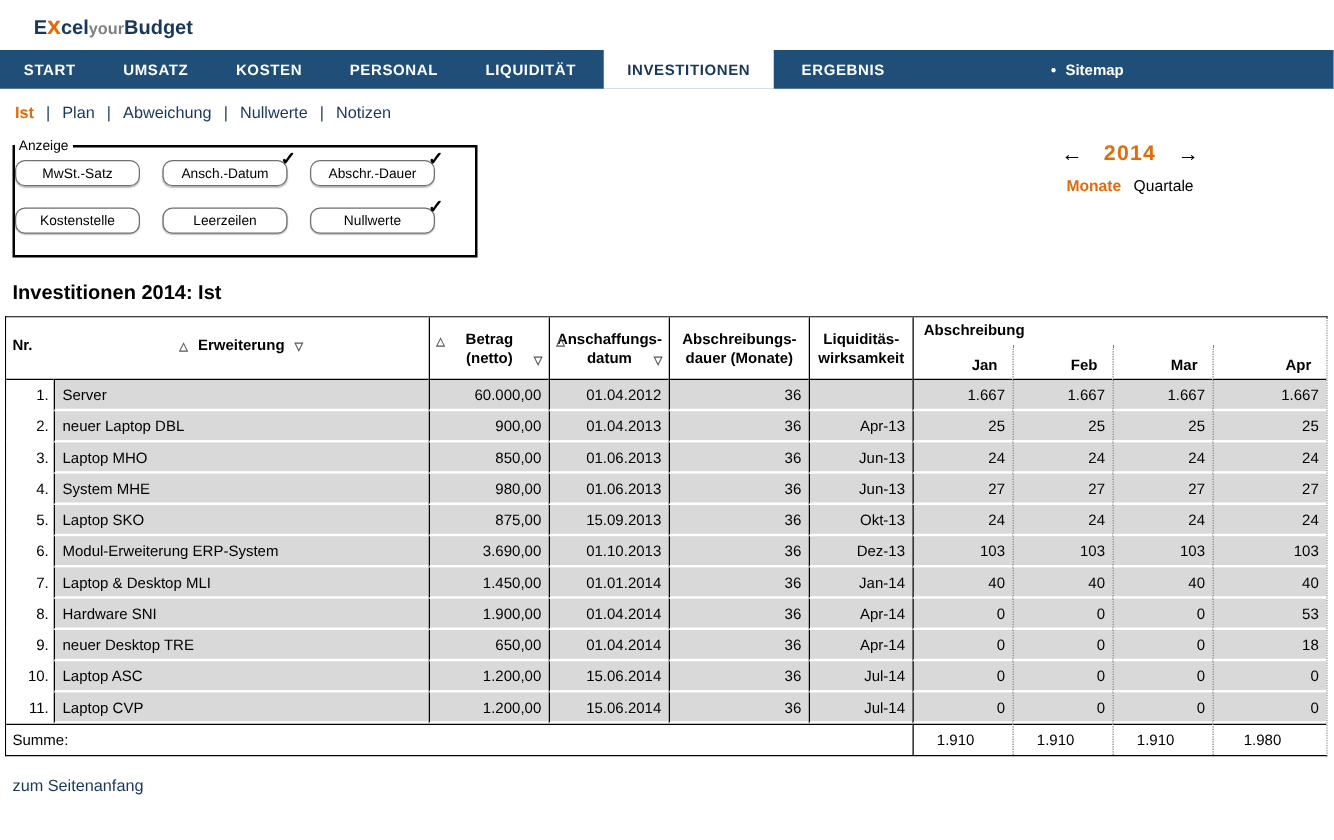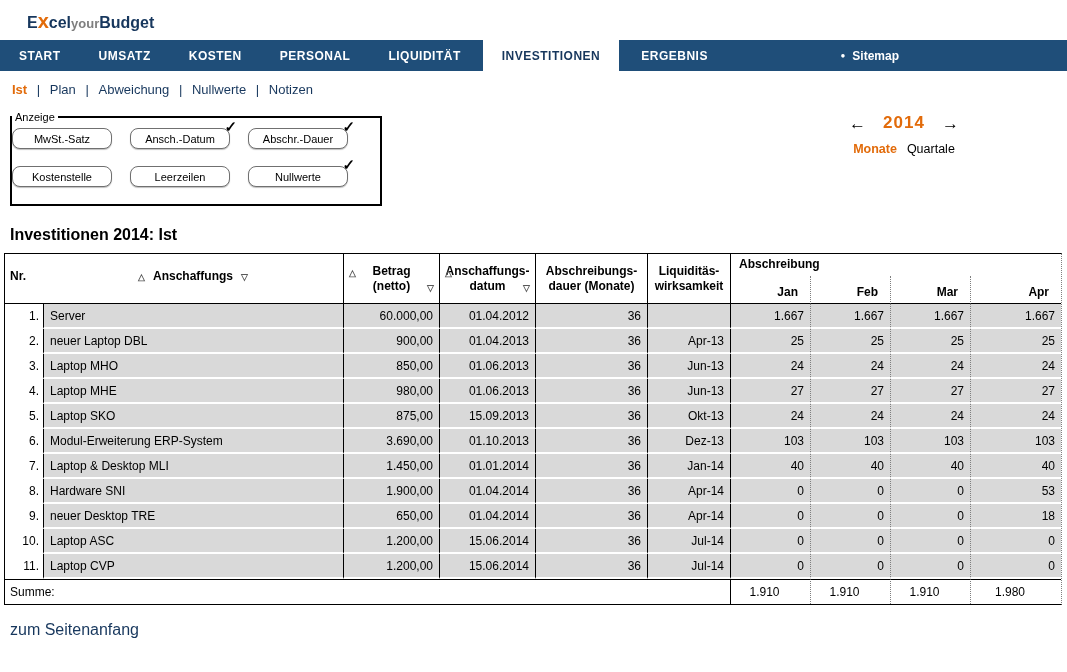--- a/index.html
+++ b/index.html
@@ -67,21 +67,21 @@
   .inv tbody td { background:#D9D9D9; border-bottom:2px solid #fff; height:25px; padding:0 6px; }
   .inv tbody td.c-nr { background:#fff; text-align:right; padding-right:4px; }
   .c-besch { text-align:left; padding-left:4px; }
   .c-betrag { text-align:right; padding-right:10px; }
   .c-datum, .c-dauer, .c-liq { text-align:right; }
   .c-monat { text-align:right; padding-right:12px; }
   .srow td { background:#fff; border-top:1px solid #000; border-bottom:none; height:25px; }
   .srow .s-label { text-align:left; padding-left:5px; }
   .srow .s-val { text-align:center; padding-right:12px; }
   
-  .footlink { display:inline-block; margin:16px 0 12px 10px; font-size:16px; color:#17375D;
+  .footlink { display:inline-block; margin:16px 0 12px 10px; font-size:13px; color:#17375D;
               text-decoration:none; cursor:pointer; }
 </style>
 </head>
 <body>
 
 
 
 
 <div class="top">
   <div class="logo">
@@ -176,21 +176,21 @@
       <col style="width:83px">
       <col style="width:80px">
       <col style="width:80px">
     <col style="width:80px">
       <col style="width:91px">
   </colgroup>
   <thead>
     <tr>
       <th rowspan="2" class="h-nr">Nr.</th>
       <th rowspan="2" class="h-besch">
-        <span class="tri">△</span><span>Anschaffungs</span><span class="tri">▽</span>
+        <span class="tri">△</span><span>Erweiterung</span><span class="tri">▽</span>
       </th>
       <th rowspan="2" class="bl">
         <div class="hl"><span class="tri tri-pos-left">△</span><span>Betrag</span></div>
         <div class="hl"><span>(netto)</span><span class="tri tri-pos-right">▽</span></div>
       </th>
       <th rowspan="2" class="bl">
         <div class="hl"><span class="tri tri-pos-left">△</span><span>Anschaffungs-</span></div>
         <div class="hl"><span>datum</span><span class="tri tri-pos-right">▽</span></div>
       </th>
       <th rowspan="2" class="bl">
@@ -242,21 +242,21 @@
     <td class="c-datum bl">01.06.2013</td>
     <td class="c-dauer bl">36</td>
     <td class="c-liq bl">Jun-13</td>
     <td class="c-monat bl">24</td>
     <td class="c-monat bd">24</td>
     <td class="c-monat bd">24</td>
     <td class="c-monat bd">24</td>
   </tr>
       <tr>
     <td class="c-nr">4.</td>
-    <td class="c-besch bl">Laptop MHE</td>
+    <td class="c-besch bl">System MHE</td>
     <td class="c-betrag bl">980,00</td>
     <td class="c-datum bl">01.06.2013</td>
     <td class="c-dauer bl">36</td>
     <td class="c-liq bl">Jun-13</td>
     <td class="c-monat bl">27</td>
     <td class="c-monat bd">27</td>
     <td class="c-monat bd">27</td>
     <td class="c-monat bd">27</td>
   </tr>
       <tr>

